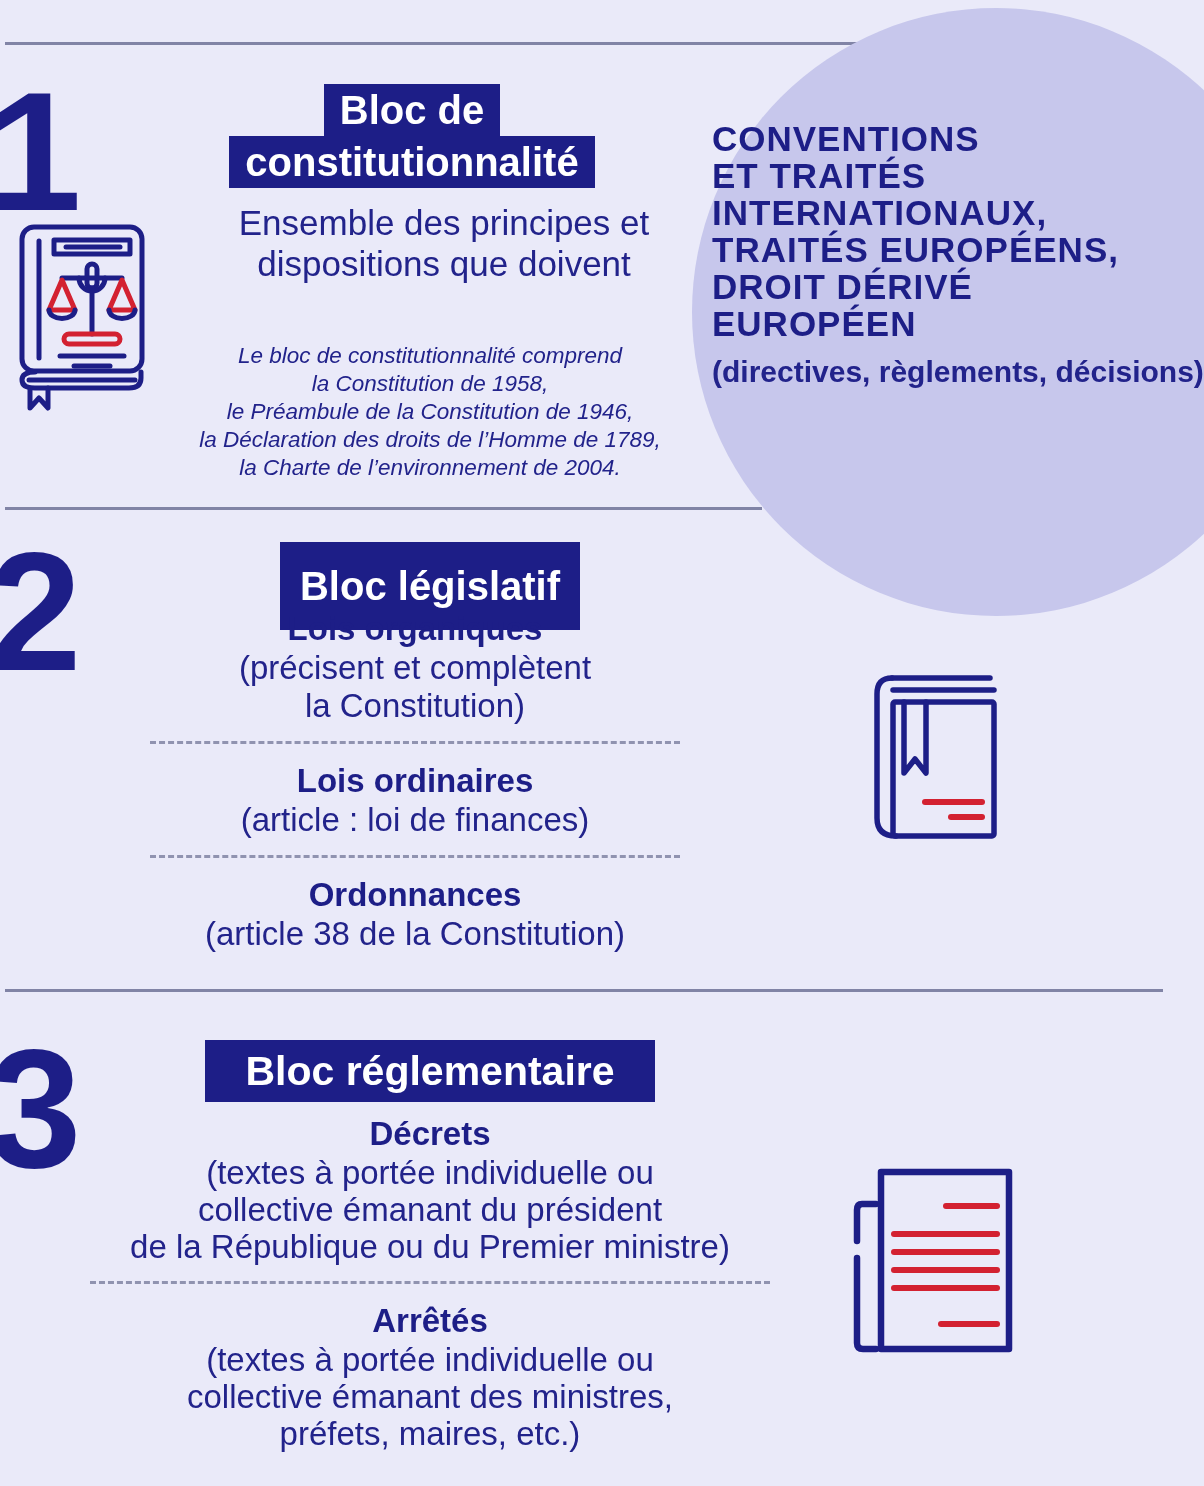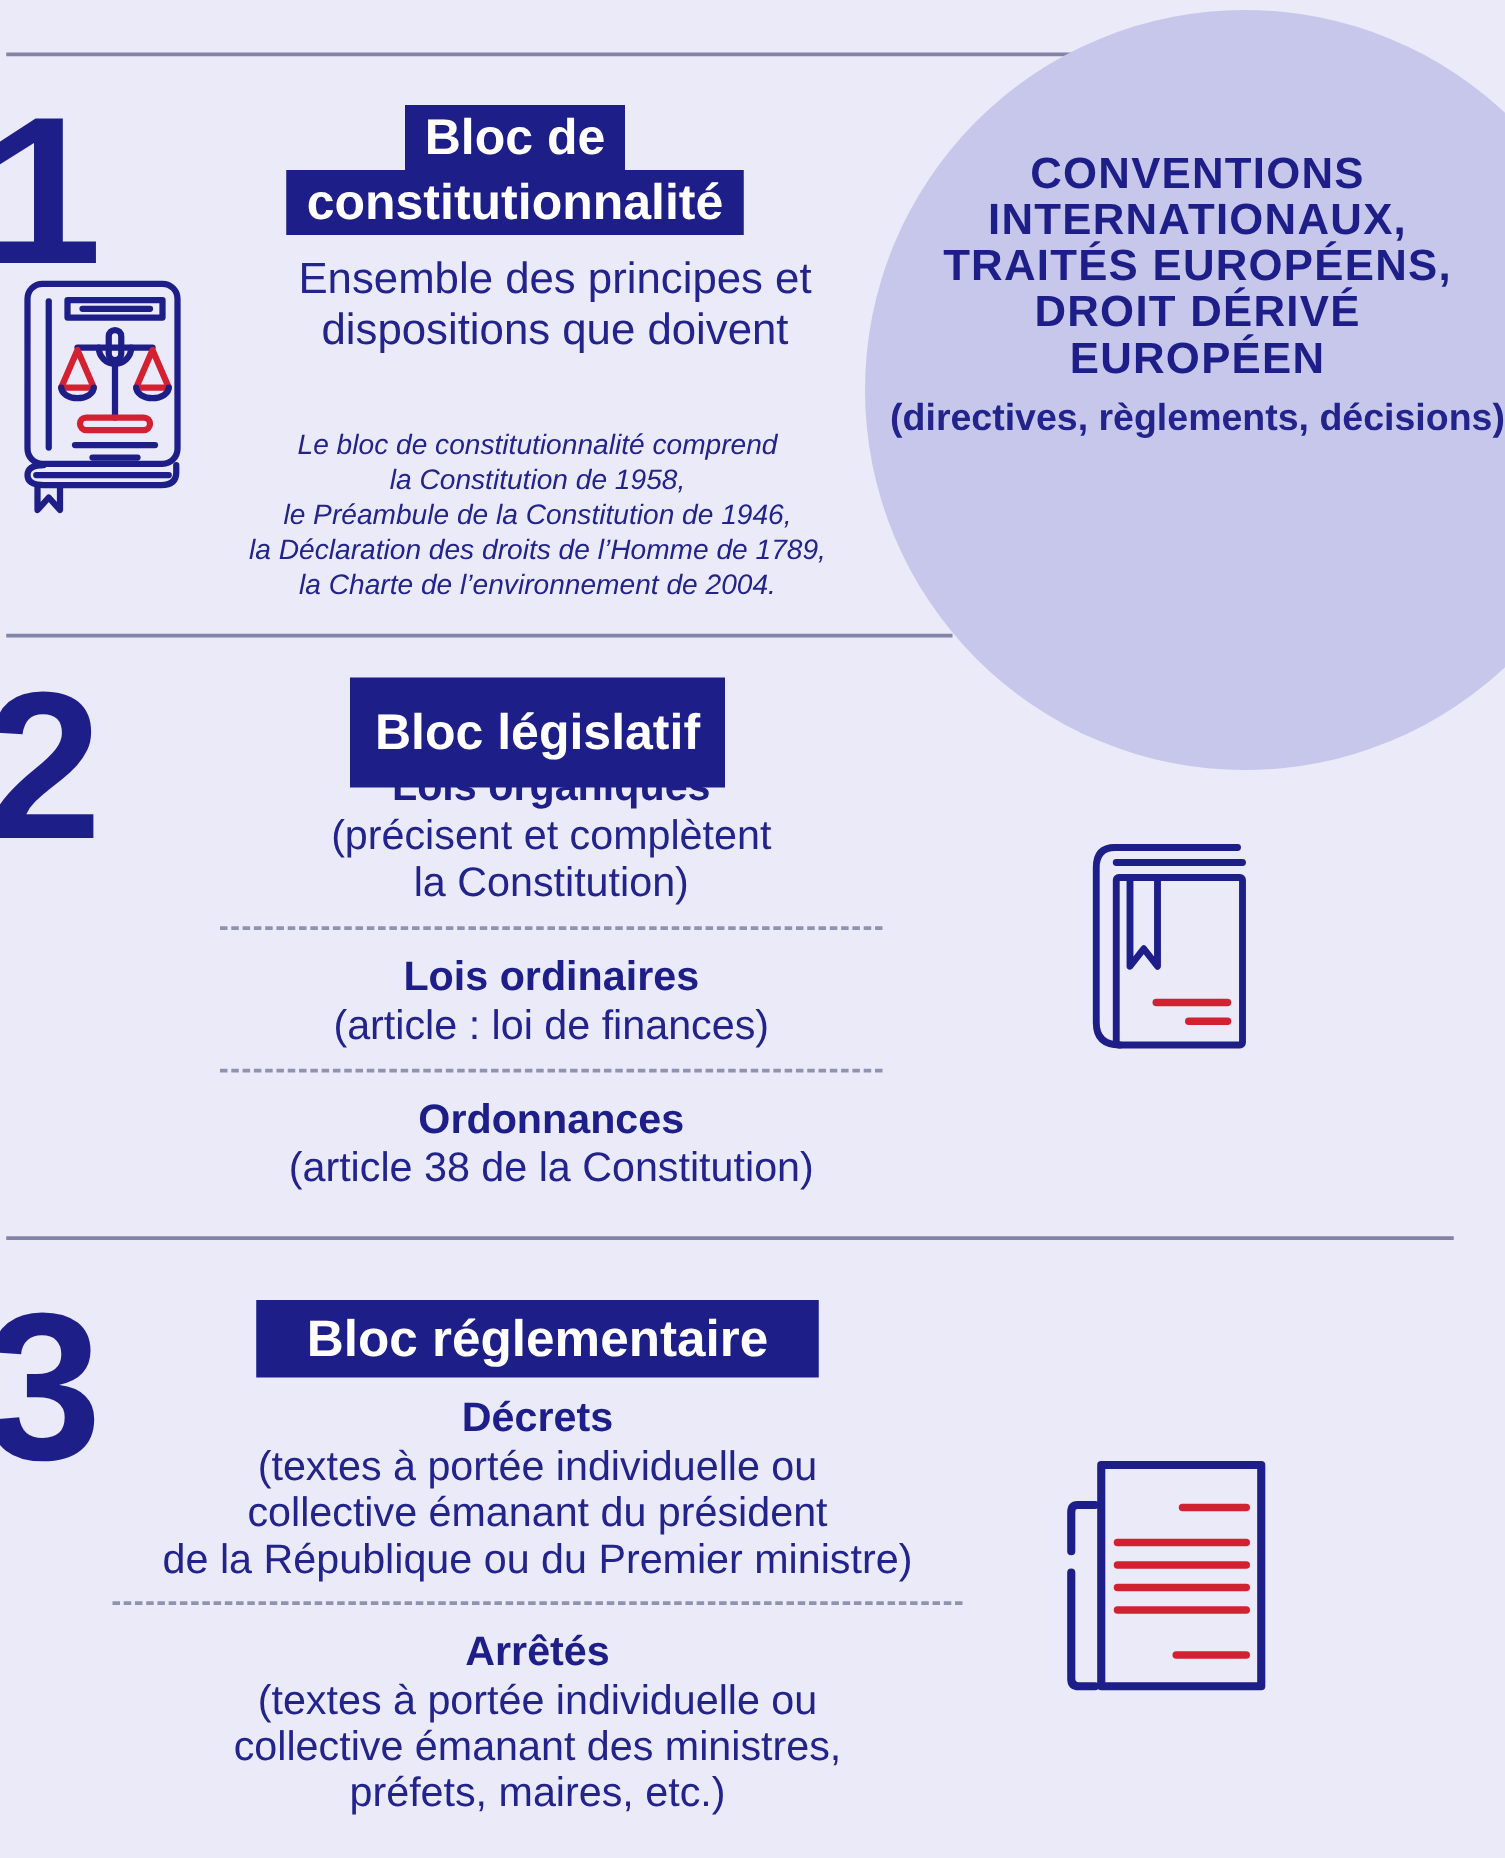--- a/index.html
+++ b/index.html
@@ -8,21 +8,21 @@
     background:#eaeaf9; overflow:hidden;
     font-family:"Liberation Sans","DejaVu Sans",sans-serif;
     color:#22238b;
   }
   .abs { position:absolute; }
   .sep { position:absolute; height:3px; background:#8184a6; }
   .bubble {
     position:absolute; left:692px; top:8px; width:608px; height:608px;
     border-radius:50%; background:#c7c7ec;
   }
-  .bubble-text { position:absolute; left:712px; top:120px; width:492px; text-align:center; }
+  .bubble-text { position:absolute; left:712px; top:120px; width:492px; text-align:left; }
   .bubble-title-line {
     display:block; white-space:nowrap; font-size:35px; font-weight:800;
     letter-spacing:1px; line-height:37px; color:#1d1e87;
   }
   .bubble-sub {
     display:block; white-space:nowrap; margin-top:13px;
     font-size:30px; font-weight:700; color:#22238b;
   }
   .section-num {
     position:absolute; font-size:168px; font-weight:800; line-height:1;
@@ -51,20 +51,21 @@
 
 <div class="canvas">
 
   <div class="sep" style="left:5px; top:42px; width:855px;"></div>
   <div class="sep" style="left:5px; top:507px; width:757px;"></div>
   <div class="sep" style="left:5px; top:989px; width:1158px;"></div>
 
   <div class="bubble"></div>
   <div class="bubble-text">
     <span class="bubble-title-line">CONVENTIONS</span>
+    <span class="bubble-title-line">ET TRAITÉS</span>
     <span class="bubble-title-line">INTERNATIONAUX,</span>
     <span class="bubble-title-line">TRAITÉS EUROPÉENS,</span>
     <span class="bubble-title-line">DROIT DÉRIVÉ</span>
     <span class="bubble-title-line">EUROPÉEN</span>
     <span class="bubble-sub">(directives, règlements, décisions)</span>
   </div>
 
   <div class="section-num" style="left:-12px; top:68px;">1</div>
 
   <div class="title-stack" style="left:92px; top:84px; width:640px;">
@@ -107,21 +108,21 @@
       <path d="M 22 168 V 188 L 31 178 L 40 188 V 168"></path>
     </svg>
   </div>
 
   <div class="section-num" style="left:-12px; top:528px;">2</div>
 
   <div class="title-stack" style="left:130px; top:542px; width:600px;">
     <div><span class="title-box tb1" style="line-height:56px; padding:16px 20px;">Bloc législatif</span></div>
   </div>
 
-  <div class="centered-col" style="left:141px; top:608px; width:600px;">
+  <div class="centered-col" style="left:115px; top:608px; width:600px;">
     <span class="item-label">Lois organiques</span>
     <span class="desc-line">(précisent et complètent</span>
     <span class="desc-line">la Constitution)</span>
     <hr class="dash-sep dash-530">
     <span class="item-label">Lois ordinaires</span>
     <span class="desc-line">(article : loi de finances)</span>
     <hr class="dash-sep dash-530">
     <span class="item-label">Ordonnances</span>
     <span class="desc-line">(article 38 de la Constitution)</span>
   </div>

